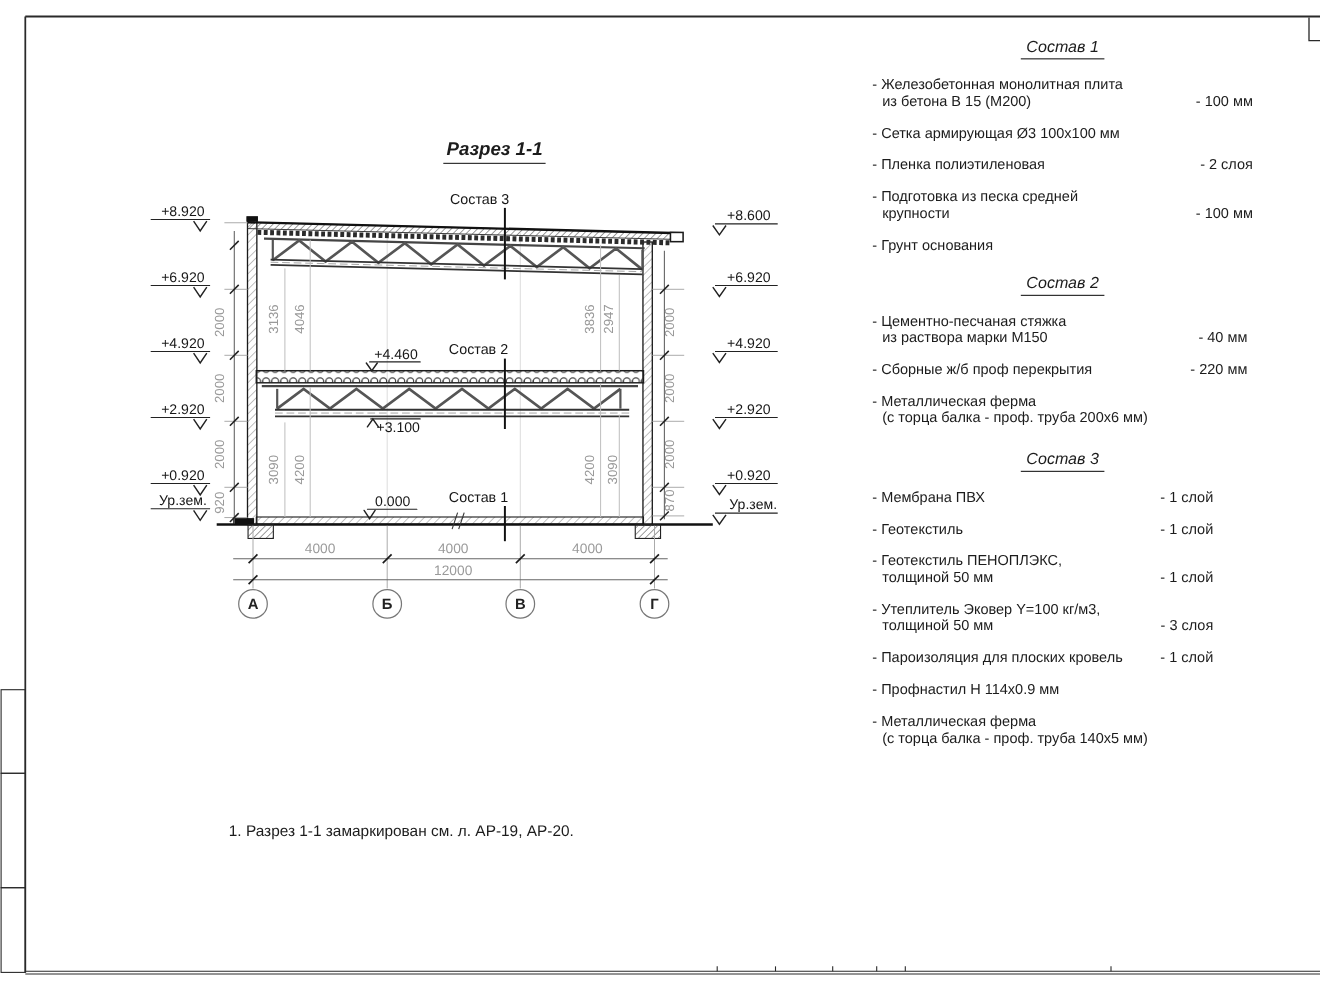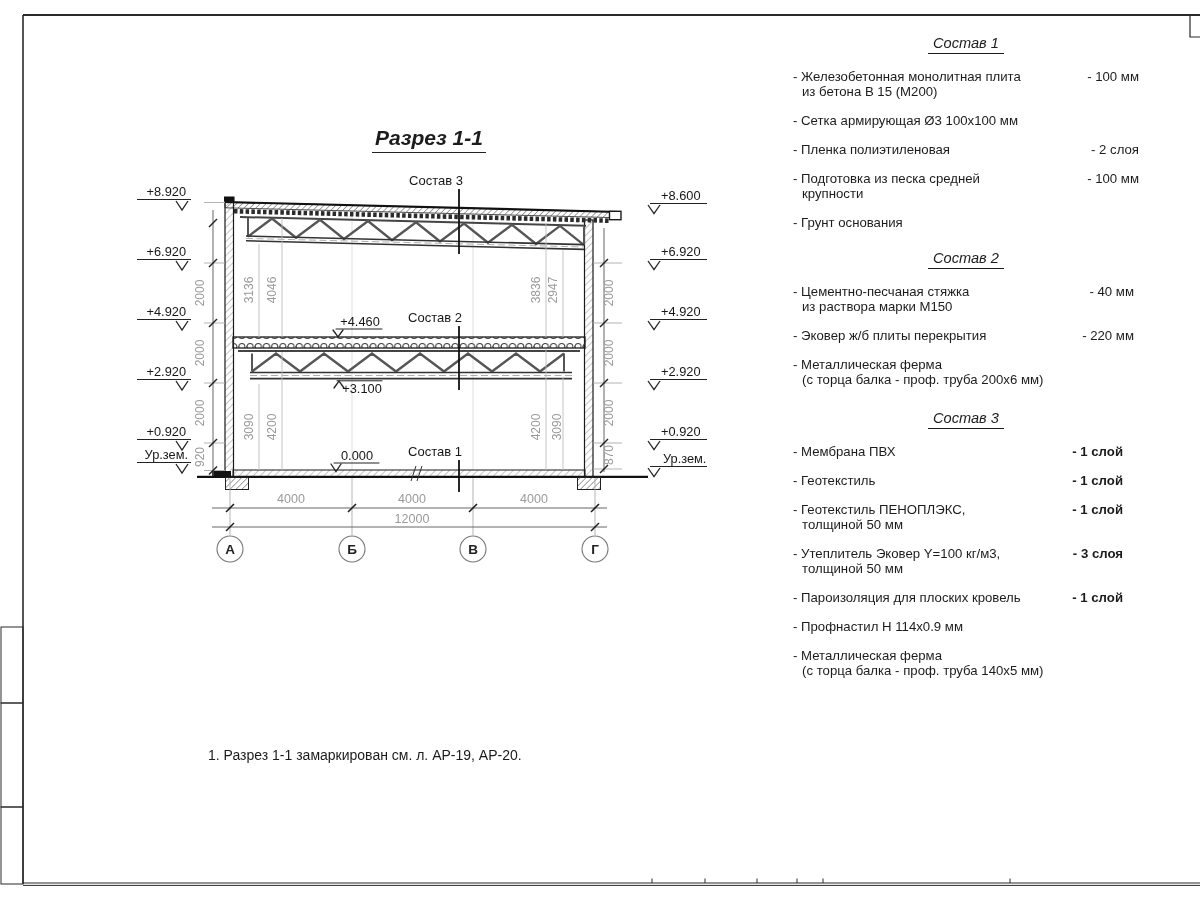--- a/index.html
+++ b/index.html
@@ -1,30 +1,30 @@
 <!DOCTYPE html>
 <html><head>
 <meta charset="utf-8">
 <style>
   html,body{margin:0;padding:0;}
   body{width:1200px;height:900px;position:relative;background:#fff;
        font-family:"Liberation Sans",sans-serif;color:#1c1c1c;overflow:hidden;}
   #sheet-svg{position:absolute;left:0;top:0;}
   .abs{position:absolute;}
-  .drawing-title{font-size:21px;font-style:italic;font-weight:bold;
-       border-bottom:1.4px solid #222;padding:0 3px 2px 3px;}
+  .drawing-title{font-size:17px;font-style:italic;font-weight:bold;
+       border-bottom:1.4px solid #222;padding:0 3px 2px 3px;margin-left:31px;}
   .note{font-size:14px;}
   .specs{position:absolute;left:793px;top:36px;width:346px;font-size:13.2px;line-height:15px;}
   .spec-h{text-align:center;font-style:italic;font-size:14.6px;margin:0 0 18px 0;}
   .spec-h span{border-bottom:1px solid #1c1c1c;padding:0 5px 2px 5px;}
   .mtA{margin-top:21px;} .mtB{margin-top:24px;}
-  .item{display:flex;justify-content:space-between;align-items:flex-start;margin-bottom:14px;}
+  .item{display:flex;justify-content:space-between;align-items:flex-end;margin-bottom:14px;}
   .item .txt div:nth-child(2){padding-left:9px;}
   .val{white-space:nowrap;}
-  .s1 .val{} .s2 .val{margin-right:5px;} .s3 .val{margin-right:16px;font-weight:bold;}
+  .s1 .val{} .s2 .val{margin-right:5px;} .s3 .val{margin-right:36px;}
   svg text{font-family:"Liberation Sans",sans-serif;}
   .dimtxt{fill:#9a9a9a;font-size:12px;}
   .dimtxtB{fill:#9a9a9a;font-size:12.5px;}
   .lvltxt{fill:#171717;font-size:12.8px;}
   .lbltxt{fill:#171717;font-size:13px;}
   .axtxt{fill:#222;font-size:13.5px;font-weight:bold;}
 </style>
 </head>
 <body>
 
@@ -357,21 +357,21 @@
   <div class="spec-h mtA"><span>Состав 2</span></div>
   <div class="item s2">
     <div class="txt">
         <div>- Цементно-песчаная стяжка</div>
         <div>из раствора марки М150</div>
       </div>
     <div class="val">- 40 мм</div>
   </div>
   <div class="item s2">
     <div class="txt">
-        <div>- Эковер ж/б плиты перекрытия</div>
+        <div>- Сборные ж/б проф перекрытия</div>
       </div>
     <div class="val">- 220 мм</div>
   </div>
   <div class="item s2">
     <div class="txt">
         <div>- Металлическая ферма</div>
         <div>(с торца балка - проф. труба 200х6 мм)</div>
       </div>
   </div>
 

